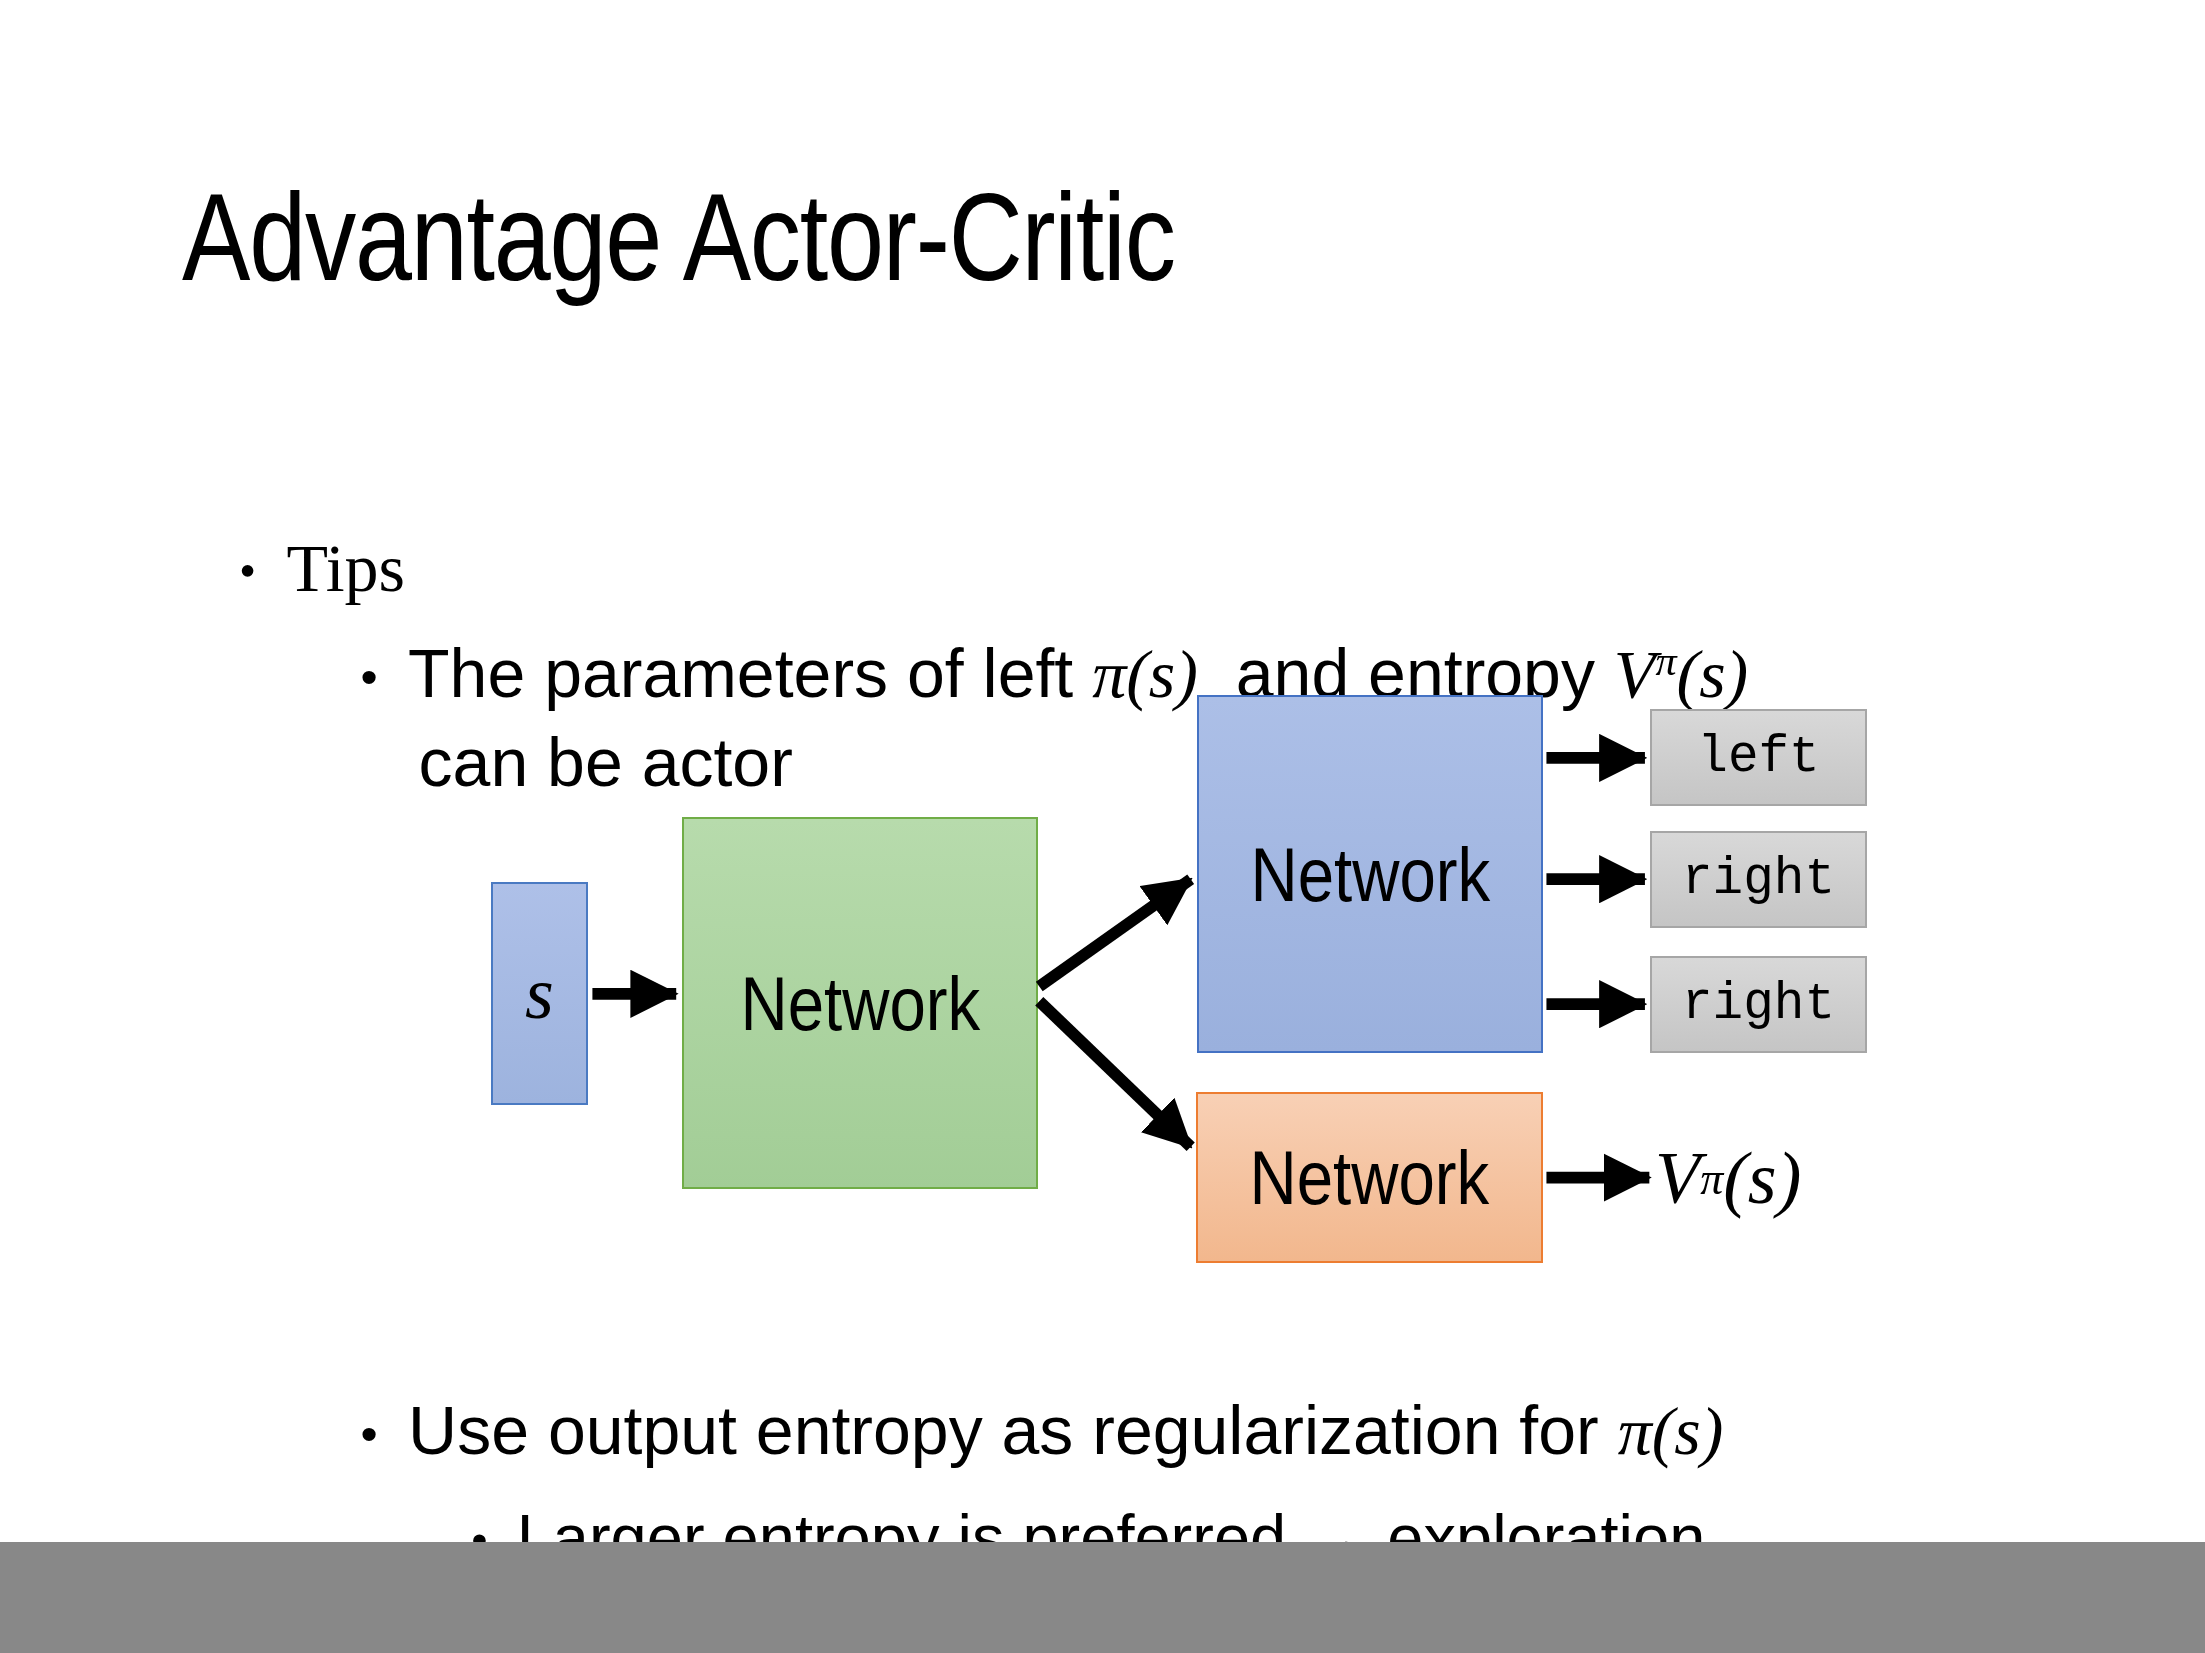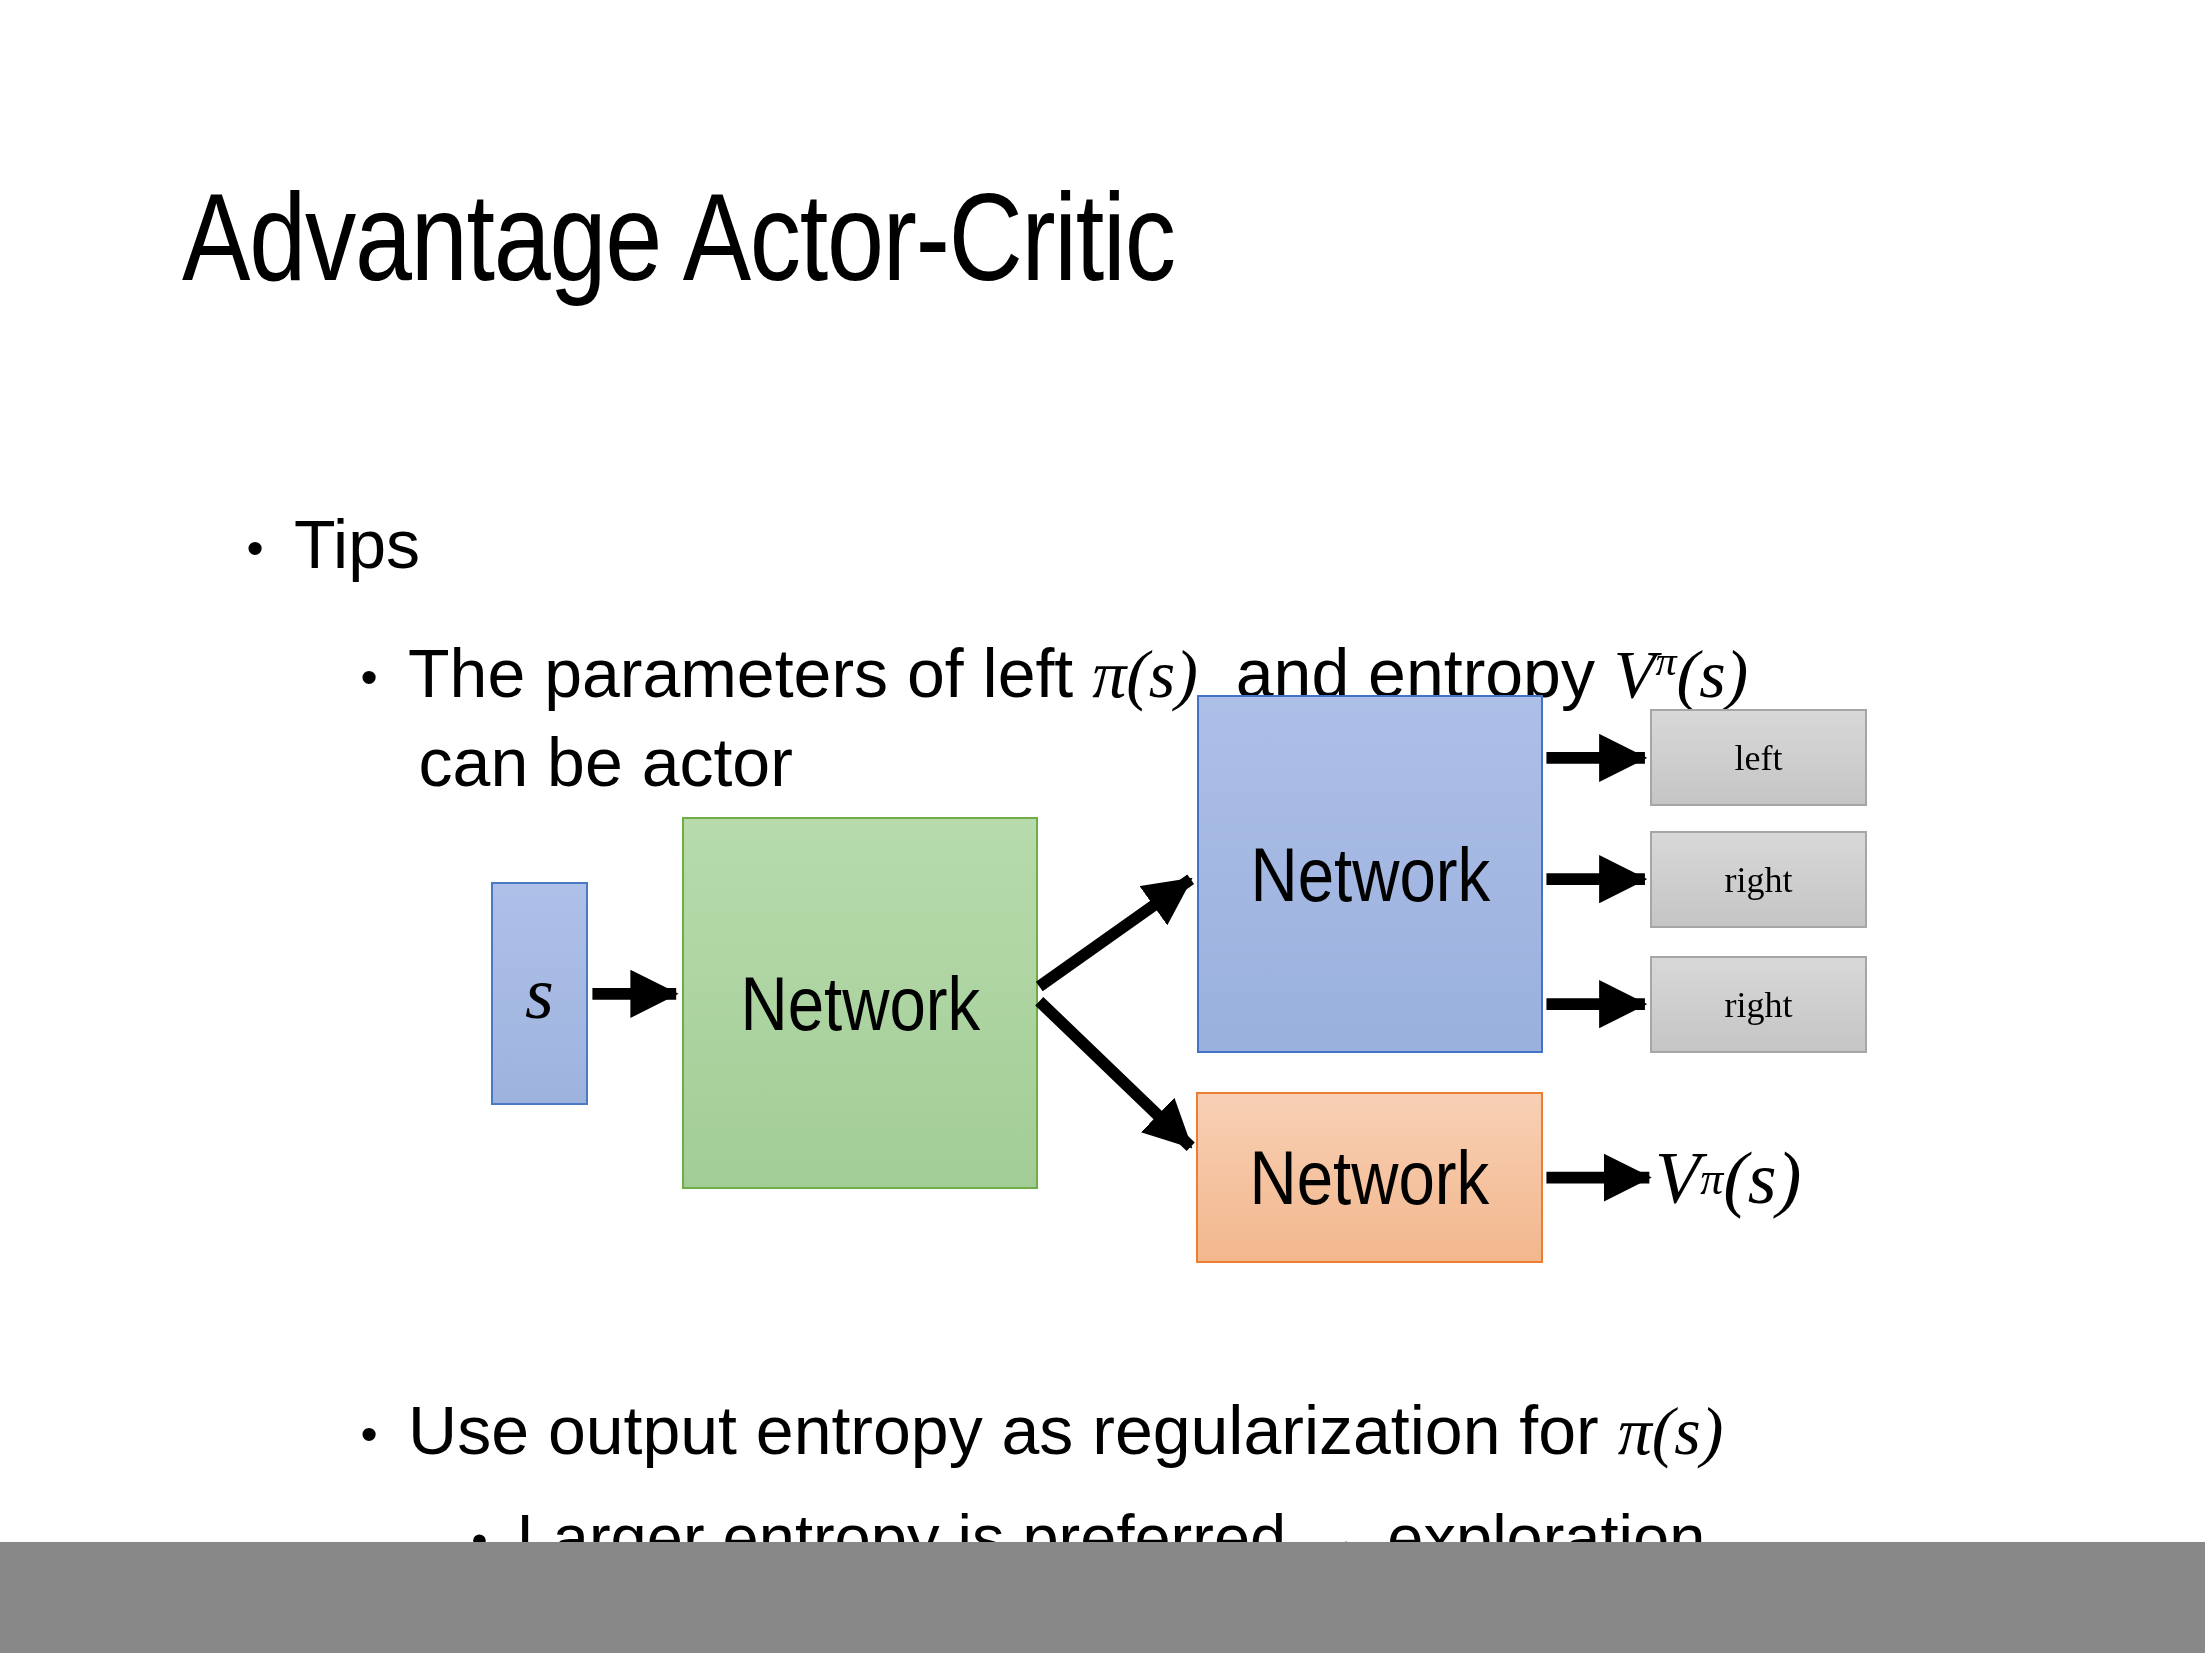--- a/index.html
+++ b/index.html
@@ -53,36 +53,36 @@
     left:1196px;top:1092px;width:347px;height:171px;
     background:linear-gradient(180deg,#f8d0b5 0%,#f2b78d 100%);
     border:2.2px solid #ed7d31;
   }
   .action-box{
     left:1650px;width:217px;height:97px;
     background:linear-gradient(180deg,#d8d8d8 0%,#c5c5c5 100%);
     border:2.2px solid #a6a6a6;
   }
   .action-box .lbl{
-    font-family:Liberation Serif, serif;font-size:36px;transform:none;
+    font-family:Liberation Mono, monospace;font-size:51px;transform:none;
   }
   .value-label{
     position:absolute;left:1655px;top:1132px;height:92px;
     display:flex;align-items:center;font-size:74px;white-space:pre;
   }
   .arrows{position:absolute;left:0;top:0;pointer-events:none;}
 </style>
 </head>
 <body>
 
 <div class="slide">
 
   <h1 class="title">Advantage Actor-Critic</h1>
 
-  <div class="bullet-line lv1" style="left:171px;top:424px;">
+  <div class="bullet-line lv1" style="left:171px;top:448px;font-family:Liberation Serif, serif;">
     <span class="marker">•</span><span>Tips</span>
   </div>
 
   <div class="bullet-line lv2" style="left:285px;top:553px;">
     <span class="marker">•</span><span>The parameters of left </span><span class="math">π(s)</span><span>  and entropy </span><span class="math">V</span><span class="math sup">π</span><span class="math">(s)</span>
   </div>
 
   <div class="bullet-line lv2" style="left:343px;top:642px;">
     <span>can be actor</span>
   </div>

